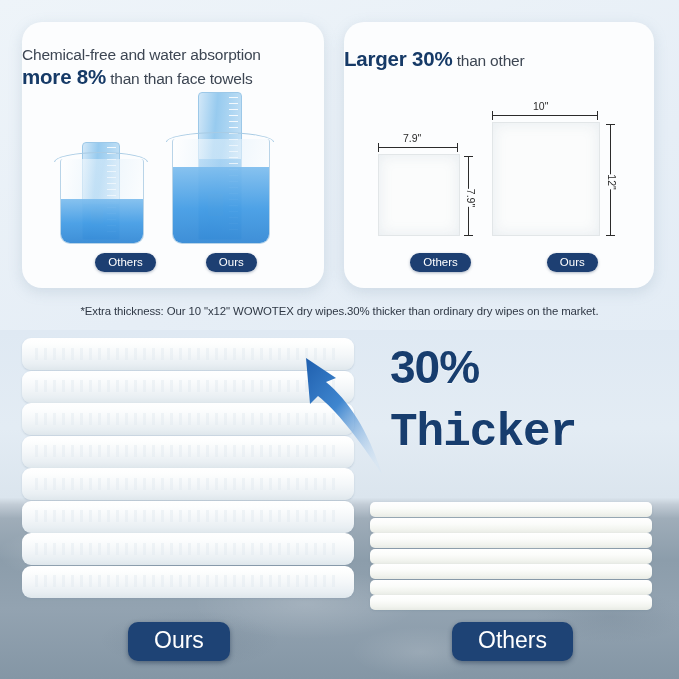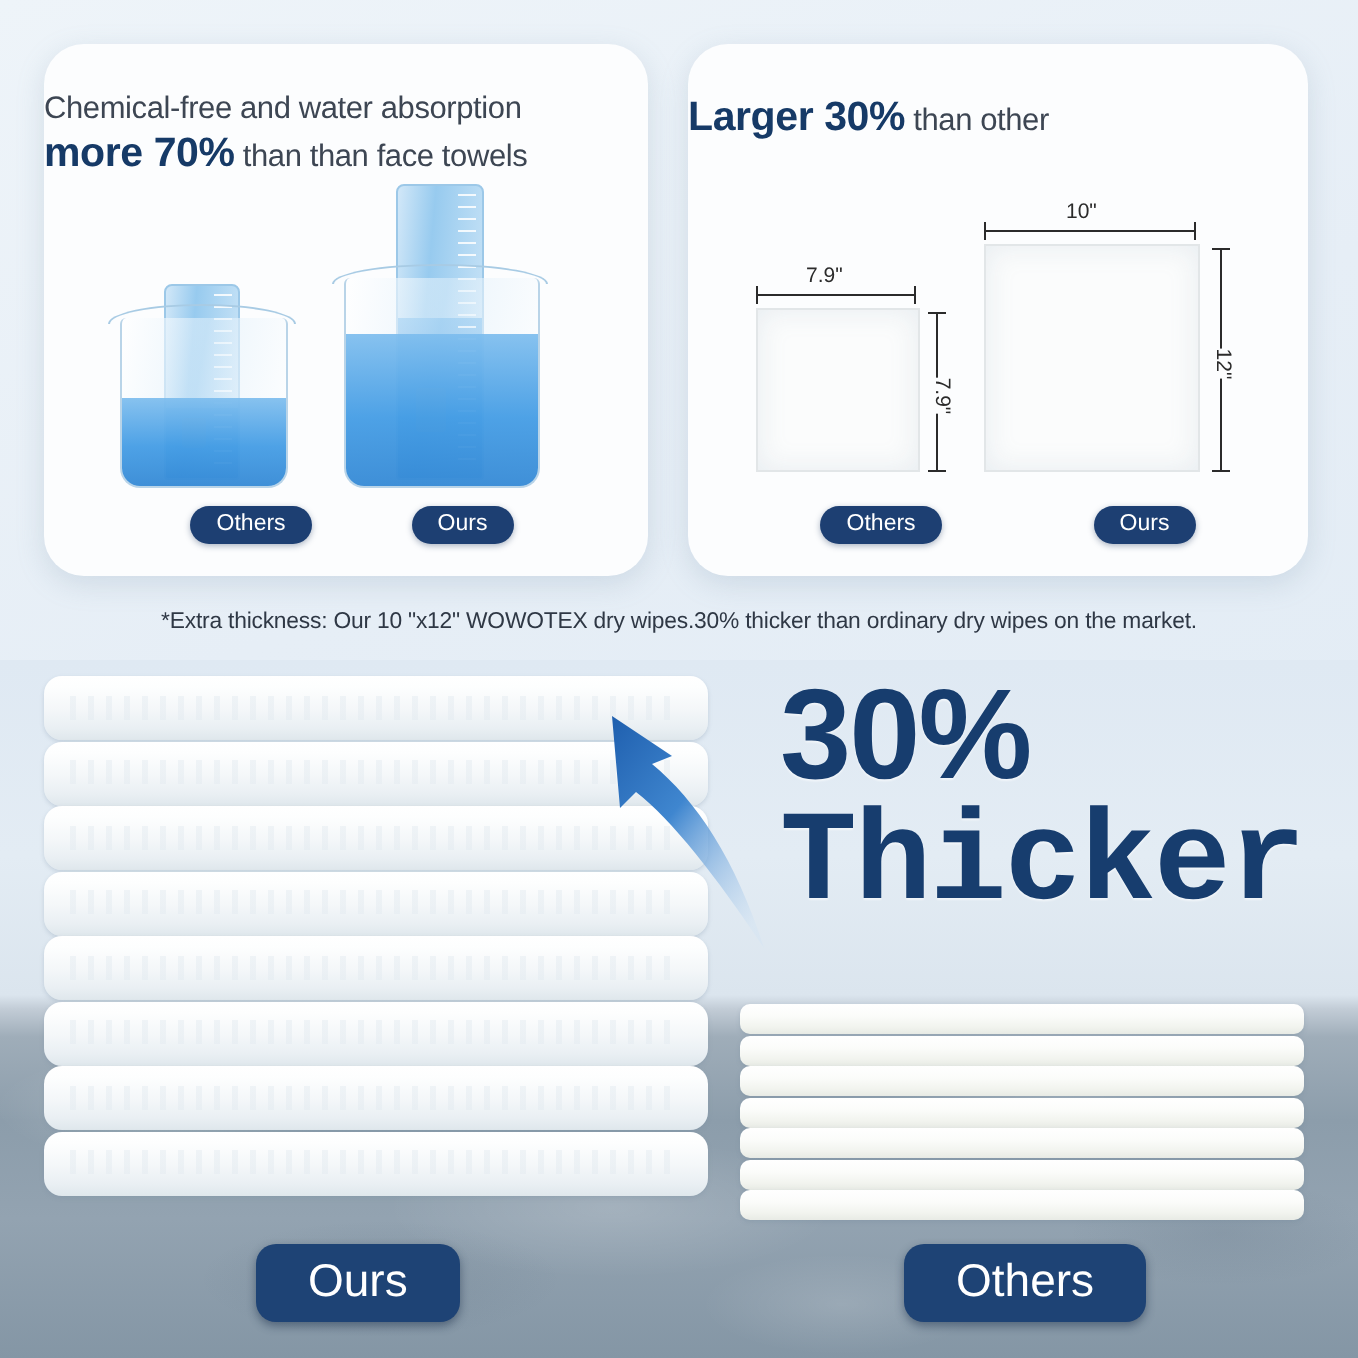--- a/index.html
+++ b/index.html
@@ -319,21 +319,21 @@
   }
 
   
   #headline {
     position: absolute;
     left: 390px;
     top: 6px;
     width: 280px;
     color: #173d6e;
     font-weight: bold;
-    font-size: 64px;
+    font-size: 46px;
     line-height: 62px;
     letter-spacing: -1px;
     text-shadow: 0 1px 1px rgba(255,255,255,0.55);
   }
   #headline .l1 { display: block; }
   #headline .l2 { display: block; margin-top: 4px; font-family: Liberation Mono, monospace; }
 
   
   .big-pill {
     position: absolute;
@@ -353,21 +353,21 @@
 </head>
 <body>
 
 <div id="infographic">
 
   <div class="card" id="card-absorption">
 
     <div class="card-heading">
       <span>Chemical-free and water absorption</span>
       <span class="line2">
-        <span class="accent">more 70%</span>
+        <span class="accent">more 8%</span>
         <span>than than face towels</span>
       </span>
     </div>
 
     <div class="beaker-stage">
       <div class="beaker" id="beaker-others">
         <div class="cylinder">
           <div class="fill"></div>
           <div class="ticks"></div>
           <div class="label-chip"></div>

